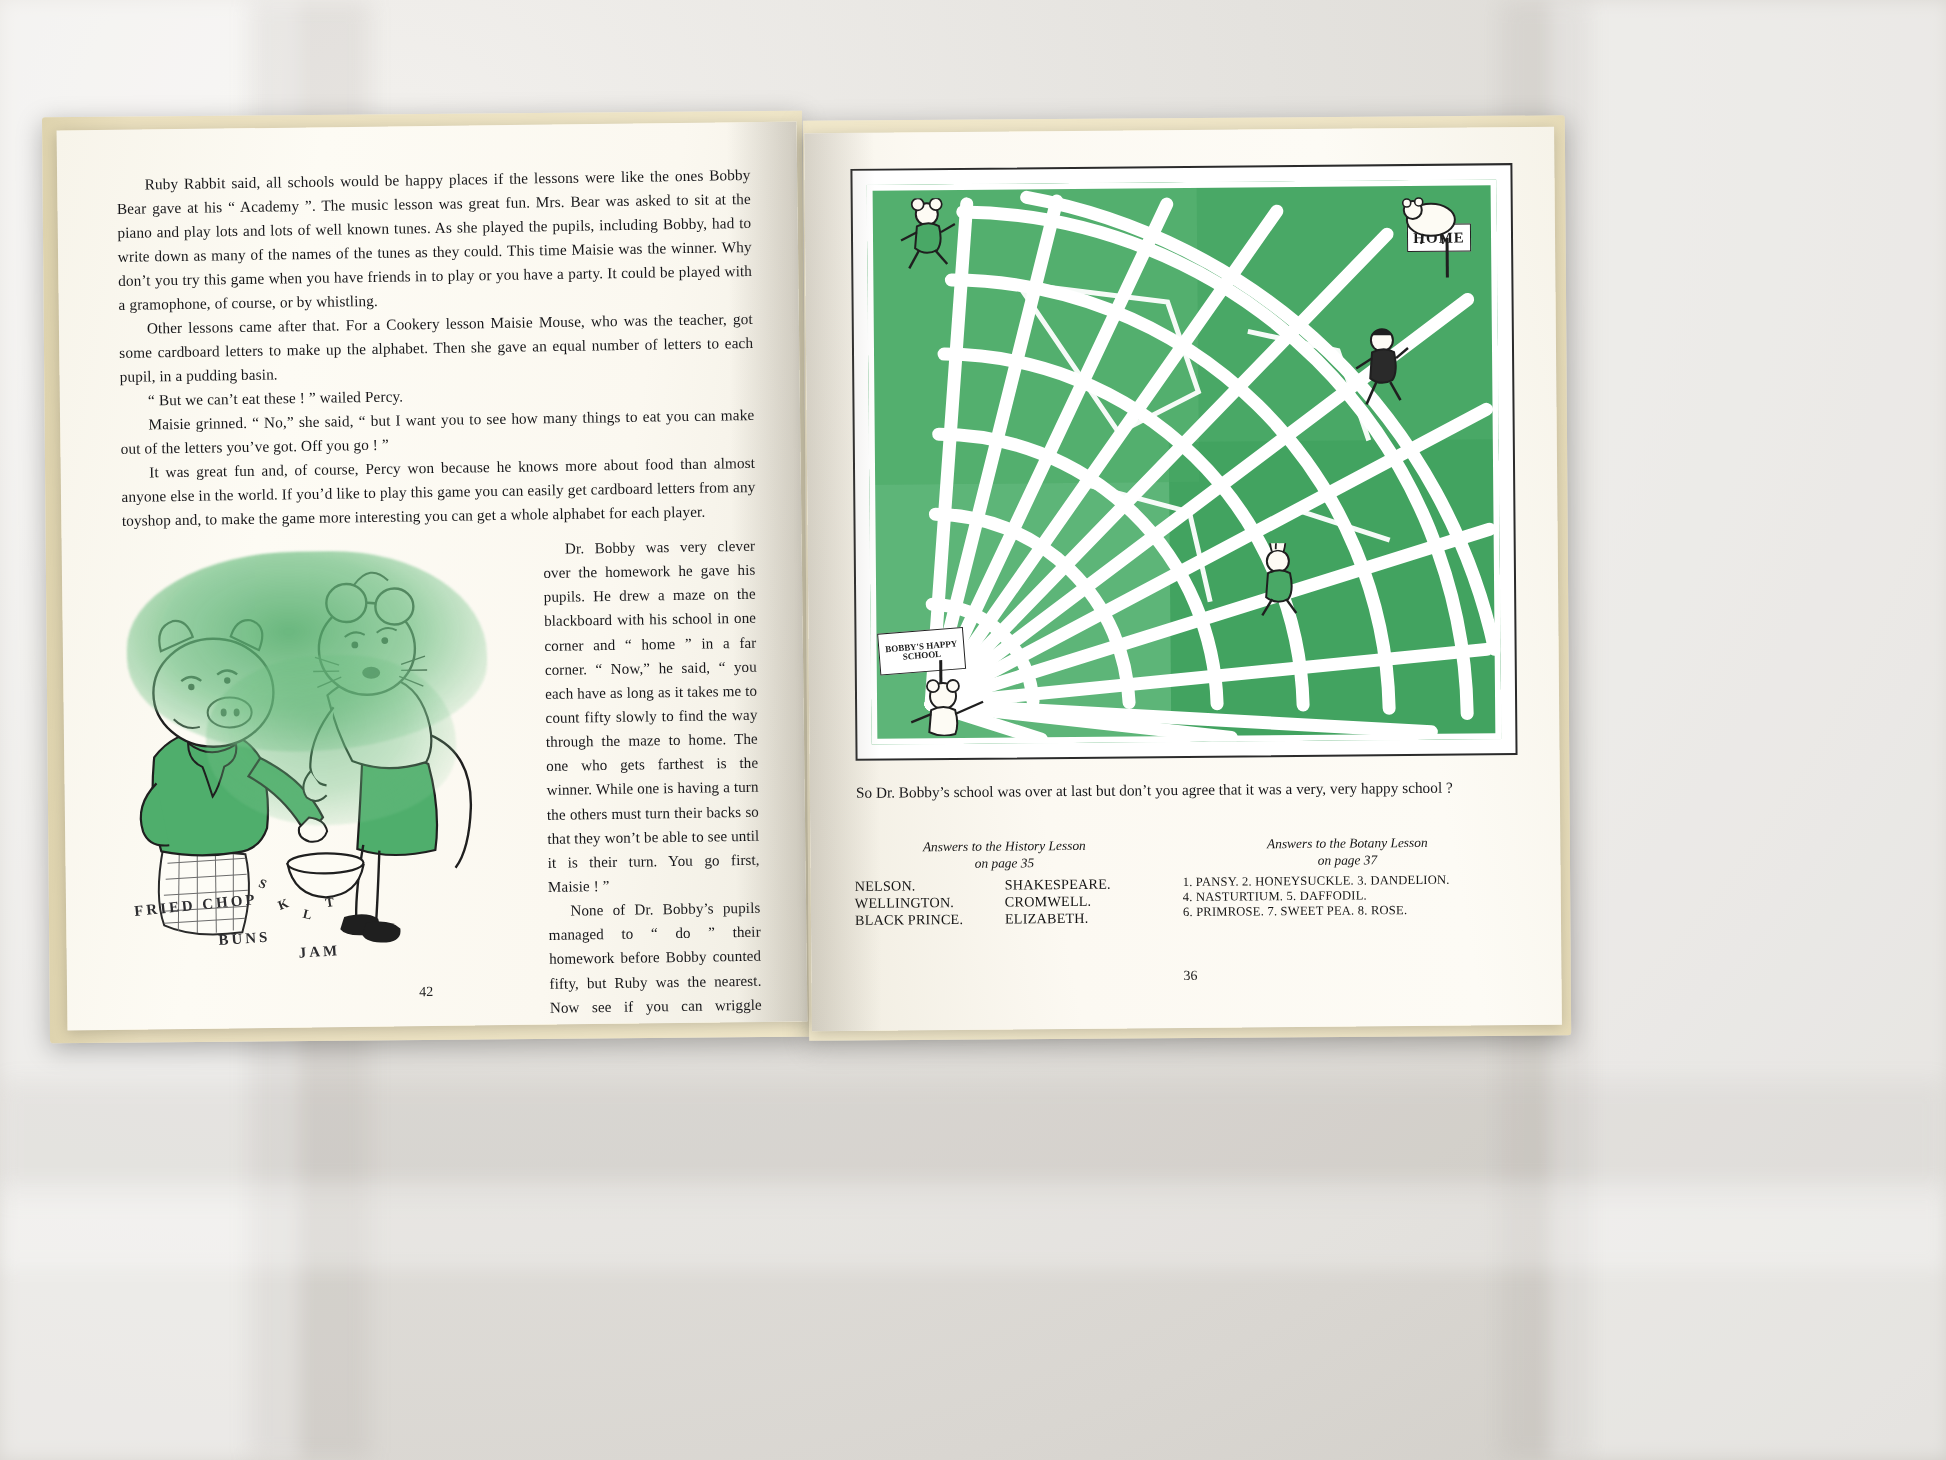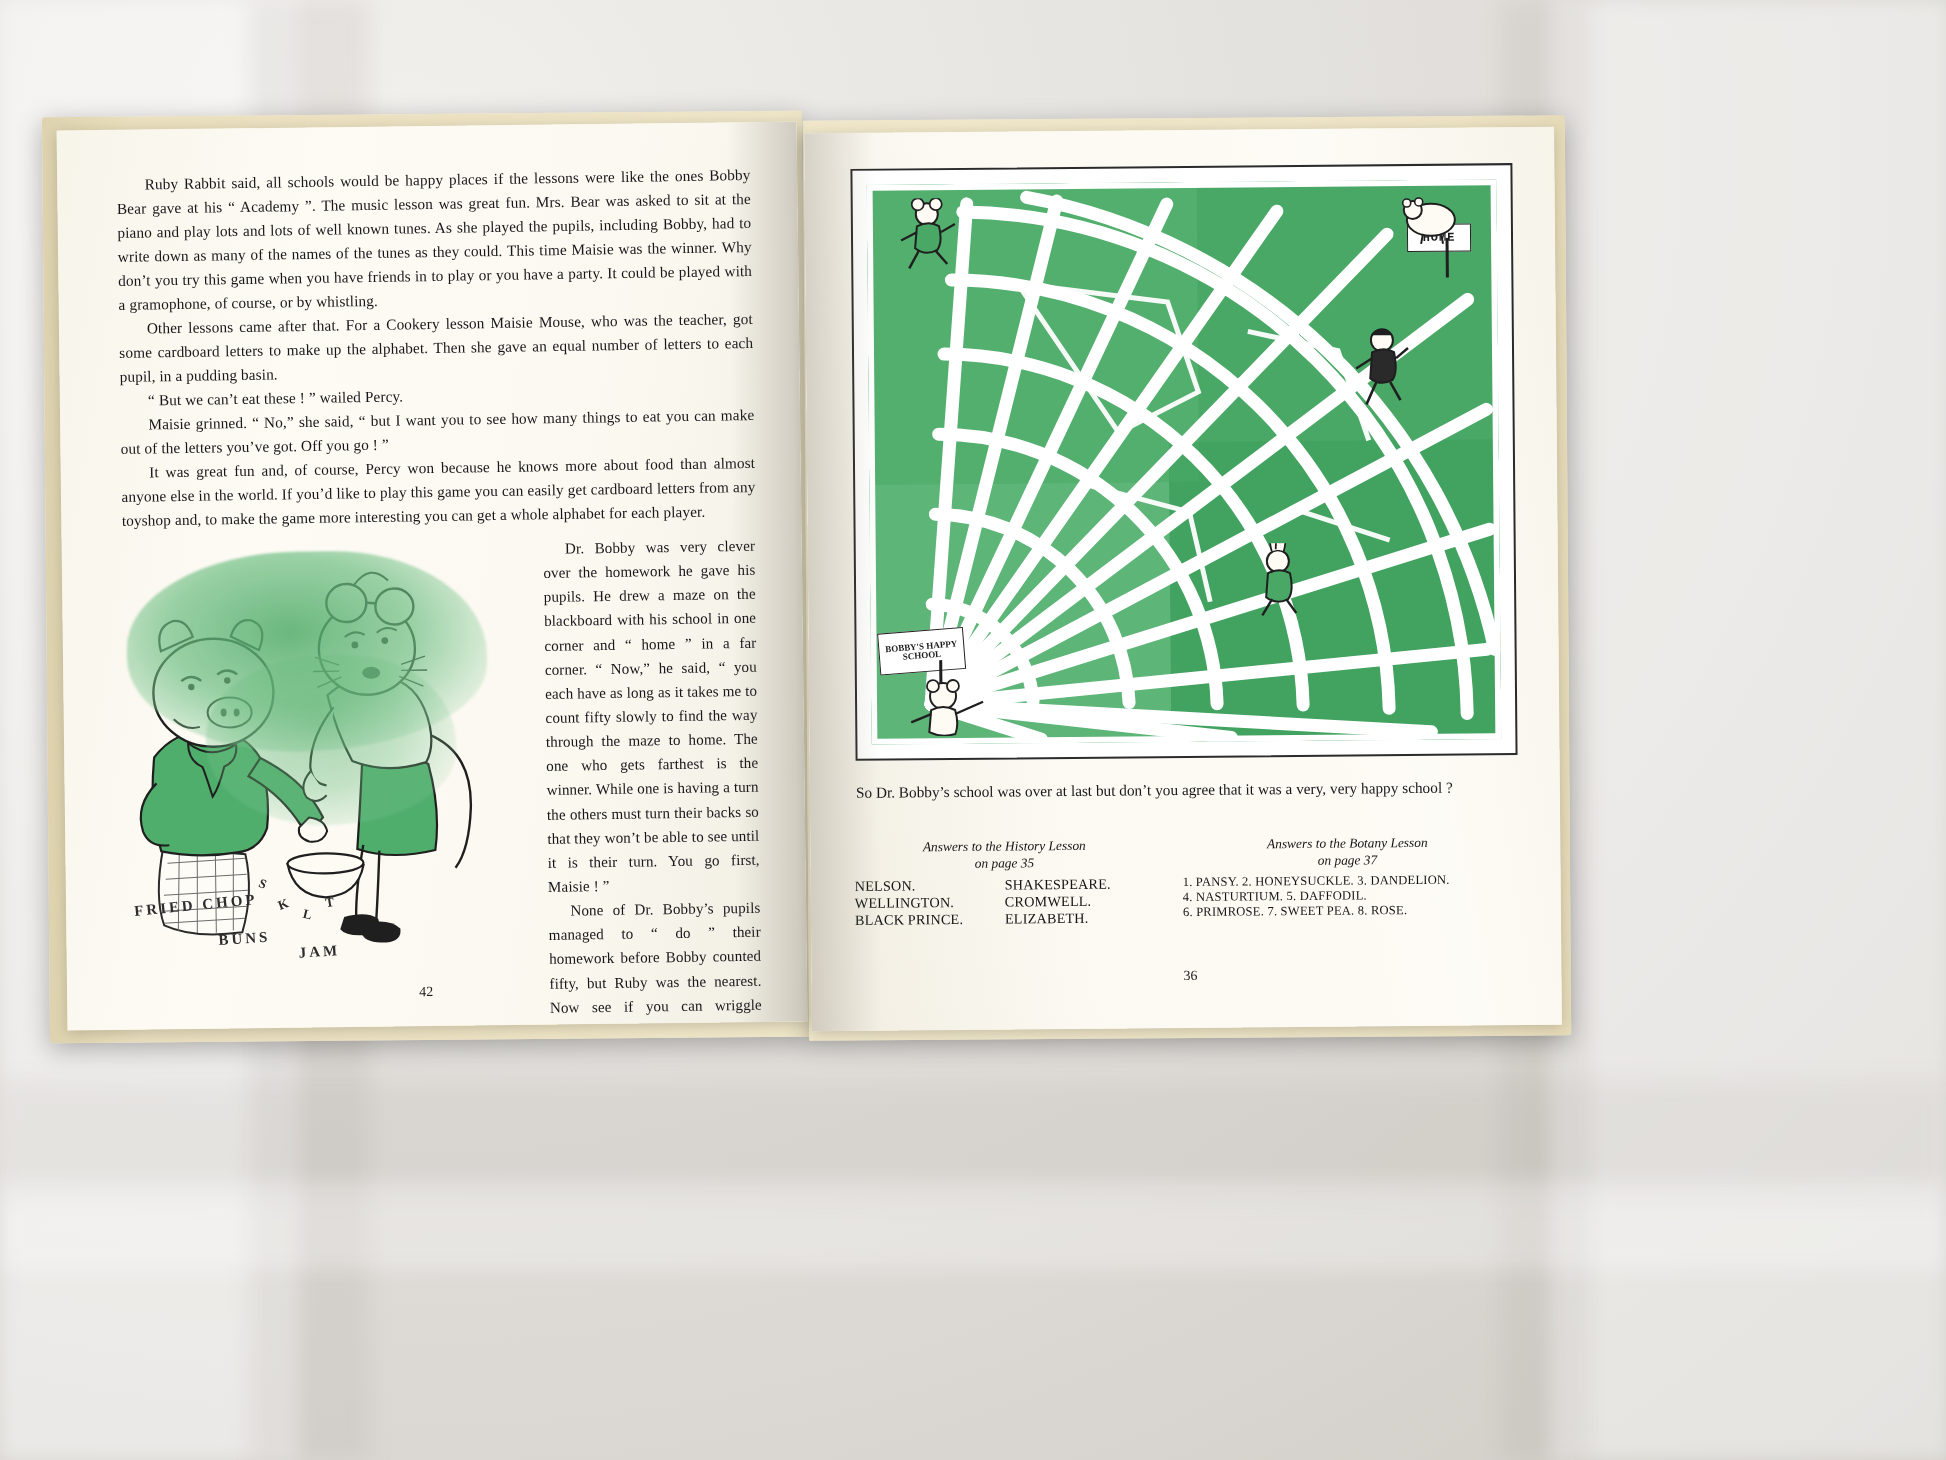--- a/index.html
+++ b/index.html
@@ -307,21 +307,21 @@
               <path d="M150 100 L300 120 L330 210 L250 250 Z"></path>
               <path d="M380 150 L470 170 L500 260"></path>
               <path d="M210 300 L320 330 L340 420"></path>
               <path d="M430 330 L520 360"></path>
             </g>
 
             <rect x="3" y="3" width="624" height="554" fill="none" stroke="#ffffff" stroke-width="6"></rect>
           </svg>
 
           <div id="sign-home">
-            <span style="font-size:12px;font-weight:700;letter-spacing:1px;color:#1c1c1c;font-family:Liberation Mono, monospace;">HOME</span>
+            <span style="font-size:15px;font-weight:700;letter-spacing:1px;color:#1c1c1c;font-family:Liberation Serif, serif;">HOME</span>
           </div>
           <svg style="position:absolute;right:18px;top:10px;" width="90" height="60">
             <ellipse cx="42" cy="30" rx="24" ry="16" fill="#fdfbf4" stroke="#1f1f1f" stroke-width="2"></ellipse>
             <circle cx="24" cy="20" r="9" fill="#fdfbf4" stroke="#1f1f1f" stroke-width="2"></circle>
             <circle cx="18" cy="13" r="4" fill="#fdfbf4" stroke="#1f1f1f" stroke-width="1.6"></circle>
             <circle cx="30" cy="12" r="4" fill="#fdfbf4" stroke="#1f1f1f" stroke-width="1.6"></circle>
             <line x1="34" y1="44" x2="32" y2="54" stroke="#1f1f1f" stroke-width="2"></line>
             <line x1="52" y1="44" x2="54" y2="54" stroke="#1f1f1f" stroke-width="2"></line>
           </svg>
           <svg style="position:absolute;right:10px;top:58px;" width="70" height="40">

